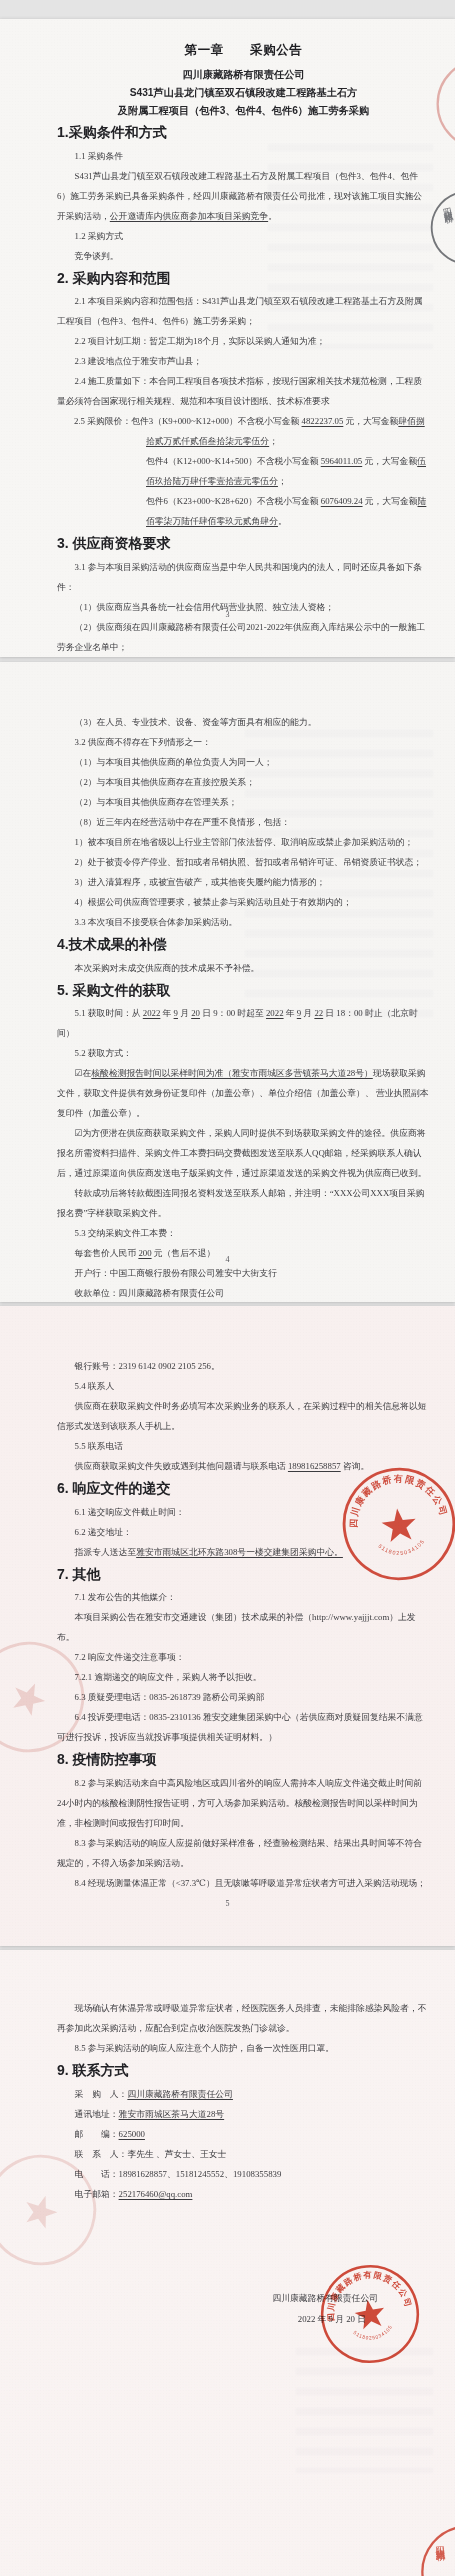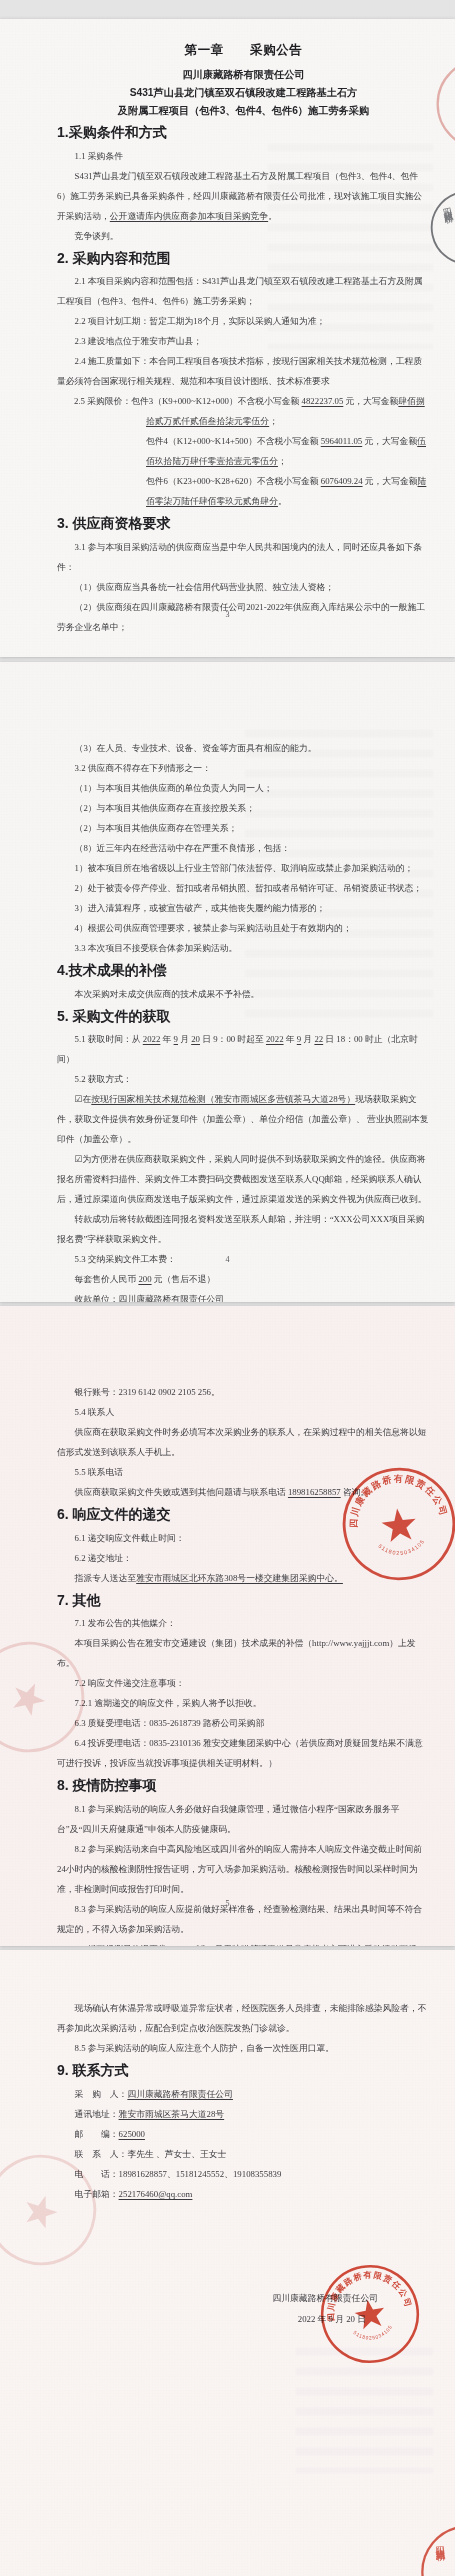--- a/index.html
+++ b/index.html
@@ -5,21 +5,21 @@
   html,body{margin:0;padding:0;background:#e4e4e4;}
   .stage{position:relative;width:455px;height:2576px;margin:16px auto;background:#e2e2e2;
          overflow:hidden;font-family:"Liberation Serif","DejaVu Serif",serif;color:#3b3b3f;}
   .page{position:absolute;left:0;width:455px;box-shadow:0 1.1px 3.4px rgba(0,0,0,.25);overflow:hidden;
         background-image:radial-gradient(rgba(0,0,0,.015) 0.6px, transparent 0.6px);background-size:2.8px 2.8px;}
   .p1{top:3.4px;height:638px;background-color:#f7f6f4;}
   .p2{top:646px;height:640px;background-color:#f6f5f3;}
   .p3{top:1290px;height:640px;background-color:#f8f0ef;}
   .p4{top:1934px;height:642px;background-color:#f9f3f2;}
   .content{position:relative;height:100%;padding:0 25px 0 57px;box-sizing:border-box;z-index:2;}
-  .p2 .content,.p3 .content{padding-top:76px;}
+  .p2 .content,.p3 .content{padding-top:50px;}
   .p4 .content{padding-top:48px;}
 
   .h1{font-family:"Liberation Sans","DejaVu Sans",sans-serif;font-weight:700;font-size:12.5px;
       color:#1e1e22;text-align:center;padding-top:23px;margin:0 0 6.8px 0;letter-spacing:0.6px;}
   .title{font-family:"Liberation Sans","DejaVu Sans",sans-serif;font-weight:700;font-size:10.2px;
       color:#26262a;text-align:center;line-height:18px;margin:0;}
   .h2{font-family:"Liberation Sans","DejaVu Sans",sans-serif;font-weight:700;font-size:14px;
       color:#222226;line-height:15.4px;margin:5.1px 0;text-indent:0;}
   .para{font-size:8.8px;line-height:20px;margin:0;text-indent:17.6px;}
   .para.hang{padding-left:89px;text-indent:-72px;}
@@ -43,20 +43,21 @@
   <section class="page p1">
     <div class="bleed" style="left:268px;top:125px;width:165px;height:205px;"></div>
     <div class="content">
         <div class="h1"><span>第一章　　采购公告</span></div>
         <div class="title"><span>四川康藏路桥有限责任公司</span></div>
         <div class="title"><span>S431芦山县龙门镇至双石镇段改建工程路基土石方</span></div>
         <div class="title"><span>及附属工程项目（包件3、包件4、包件6）施工劳务采购</span></div>
         <div class="h2"><span>1.采购条件和方式</span></div>
         <div class="para"><span>1.1 采购条件</span></div>
         <div class="para"><span>S431芦山县龙门镇至双石镇段改建工程路基土石方及附属工程项目（包件3、包件4、包件6）施工劳务采购已具备采购条件，经四川康藏路桥有限责任公司批准，现对该施工项目实施公开采购活动，</span><span class="u">公开邀请库内供应商参加本项目采购竞争</span><span>。</span></div>
+        <div class="para"><span>1.2 采购方式</span></div>
         <div class="para"><span>竞争谈判。</span></div>
         <div class="h2"><span>2. 采购内容和范围</span></div>
         <div class="para"><span>2.1 本项目采购内容和范围包括：S431芦山县龙门镇至双石镇段改建工程路基土石方及附属工程项目（包件3、包件4、包件6）施工劳务采购；</span></div>
         <div class="para"><span>2.2 项目计划工期：暂定工期为18个月，实际以采购人通知为准；</span></div>
         <div class="para"><span>2.3 建设地点位于雅安市芦山县；</span></div>
         <div class="para"><span>2.4 施工质量如下：本合同工程项目各项技术指标，按现行国家相关技术规范检测，工程质量必须符合国家现行相关规程、规范和本项目设计图纸、技术标准要求</span></div>
         <div class="para hang"><span>2.5 采购限价：包件3（K9+000~K12+000）不含税小写金额 </span><span class="u">4822237.05</span><span> 元，大写金额</span><span class="u">肆佰捌拾贰万贰仟贰佰叁拾柒元零伍分</span><span>；</span></div>
         <div class="para pk"><span>包件4（K12+000~K14+500）不含税小写金额 </span><span class="u">5964011.05</span><span> 元，大写金额</span><span class="u">伍佰玖拾陆万肆仟零壹拾壹元零伍分</span><span>；</span></div>
         <div class="para pk"><span>包件6（K23+000~K28+620）不含税小写金额 </span><span class="u">6076409.24</span><span> 元，大写金额</span><span class="u">陆佰零柒万陆仟肆佰零玖元贰角肆分</span><span>。</span></div>
         <div class="h2"><span>3. 供应商资格要求</span></div>
@@ -90,27 +91,27 @@
         <div class="para"><span>1）被本项目所在地省级以上行业主管部门依法暂停、取消响应或禁止参加采购活动的；</span></div>
         <div class="para"><span>2）处于被责令停产停业、暂扣或者吊销执照、暂扣或者吊销许可证、吊销资质证书状态；</span></div>
         <div class="para"><span>3）进入清算程序，或被宣告破产，或其他丧失履约能力情形的；</span></div>
         <div class="para"><span>4）根据公司供应商管理要求，被禁止参与采购活动且处于有效期内的；</span></div>
         <div class="para"><span>3.3 本次项目不接受联合体参加采购活动。</span></div>
         <div class="h2"><span>4.技术成果的补偿</span></div>
         <div class="para"><span>本次采购对未成交供应商的技术成果不予补偿。</span></div>
         <div class="h2"><span>5. 采购文件的获取</span></div>
         <div class="para"><span>5.1 获取时间：从 </span><span class="u">2022</span><span> 年 </span><span class="u">9</span><span> 月 </span><span class="u">20</span><span> 日 9：00 时起至 </span><span class="u">2022</span><span> 年 </span><span class="u">9</span><span> 月 </span><span class="u">22</span><span> 日 18：00 时止（北京时间）</span></div>
         <div class="para"><span>5.2 获取方式：</span></div>
-        <div class="para"><span>☑在</span><span class="u">按现行国家相关技术规范检测（雅安市雨城区多营镇茶马大道28号）</span><span>现场获取采购文件，获取文件提供有效身份证复印件（加盖公章）、单位介绍信（加盖公章）、 营业执照副本复印件（加盖公章）。</span></div>
+        <div class="para"><span>☑在</span><span class="u">核酸检测报告时间以采样时间为准（雅安市雨城区多营镇茶马大道28号）</span><span>现场获取采购文件，获取文件提供有效身份证复印件（加盖公章）、单位介绍信（加盖公章）、 营业执照副本复印件（加盖公章）。</span></div>
         <div class="para"><span>☑为方便潜在供应商获取采购文件，采购人同时提供不到场获取采购文件的途径。供应商将报名所需资料扫描件、采购文件工本费扫码交费截图发送至联系人QQ邮箱，经采购联系人确认后，通过原渠道向供应商发送电子版采购文件，通过原渠道发送的采购文件视为供应商已收到。</span></div>
         <div class="para"><span>转款成功后将转款截图连同报名资料发送至联系人邮箱，并注明：“XXX公司XXX项目采购报名费”字样获取采购文件。</span></div>
         <div class="para"><span>5.3 交纳采购文件工本费：</span></div>
         <div class="para"><span>每套售价人民币 </span><span class="u">200</span><span> 元（售后不退）</span></div>
+        <div class="para"><span>开户行：中国工商银行股份有限公司雅安中大街支行</span></div>
         <div class="para"><span>收款单位：四川康藏路桥有限责任公司</span></div>
-        <div class="para"><span>开户行：中国工商银行股份有限公司雅安中大街支行</span></div>
         <div class="pagenum"><span>4</span></div>
       </div>
   </section>
 
   <section class="page p3">
     <div class="content">
         <div class="para"><span>银行账号：2319 6142 0902 2105 256。</span></div>
         <div class="para"><span>5.4 联系人</span></div>
         <div class="para"><span>供应商在获取采购文件时务必填写本次采购业务的联系人，在采购过程中的相关信息将以短信形式发送到该联系人手机上。</span></div>
         <div class="para"><span>5.5 联系电话</span></div>
@@ -120,21 +121,20 @@
         <div class="para"><span>6.2 递交地址：</span></div>
         <div class="para"><span>指派专人送达至</span><span class="u">雅安市雨城区北环东路308号一楼交建集团采购中心。</span></div>
         <div class="h2"><span>7. 其他</span></div>
         <div class="para"><span>7.1 发布公告的其他媒介：</span></div>
         <div class="para"><span>本项目采购公告在雅安市交通建设（集团）技术成果的补偿（http://www.yajjjt.com）上发布。</span></div>
         <div class="para"><span>7.2 响应文件递交注意事项：</span></div>
         <div class="para"><span>7.2.1 逾期递交的响应文件，采购人将予以拒收。</span></div>
         <div class="para"><span>6.3 质疑受理电话：0835-2618739 路桥公司采购部</span></div>
         <div class="para"><span>6.4 投诉受理电话：0835-2310136 雅安交建集团采购中心（若供应商对质疑回复结果不满意可进行投诉，投诉应当就投诉事项提供相关证明材料。）</span></div>
         <div class="h2"><span>8. 疫情防控事项</span></div>
-        <div class="para"><span>8.1 参与采购活动的响应人务必做好自我健康管理，通过微信小程序“国家政务服务平台”及“四川天府健康通”申领本人防疫健康码。</span></div>
         <div class="para"><span>8.2 参与采购活动来自中高风险地区或四川省外的响应人需持本人响应文件递交截止时间前24小时内的核酸检测阴性报告证明，方可入场参加采购活动。核酸检测报告时间以采样时间为准，非检测时间或报告打印时间。</span></div>
         <div class="para"><span>8.3 参与采购活动的响应人应提前做好采样准备，经查验检测结果、结果出具时间等不符合规定的，不得入场参加采购活动。</span></div>
         <div class="para"><span>8.4 经现场测量体温正常（&lt;37.3℃）且无咳嗽等呼吸道异常症状者方可进入采购活动现场；</span></div>
         <div class="pagenum"><span>5</span></div>
       </div>
 
     <svg class="seal" style="left:335px;top:154px;opacity:.88;" width="128" height="128" viewBox="0 0 224 224">
       <g transform="rotate(-7 112 112)">
         <circle cx="112" cy="112" r="96" fill="none" stroke="#cf3a28" stroke-width="5"></circle>
         <defs>

